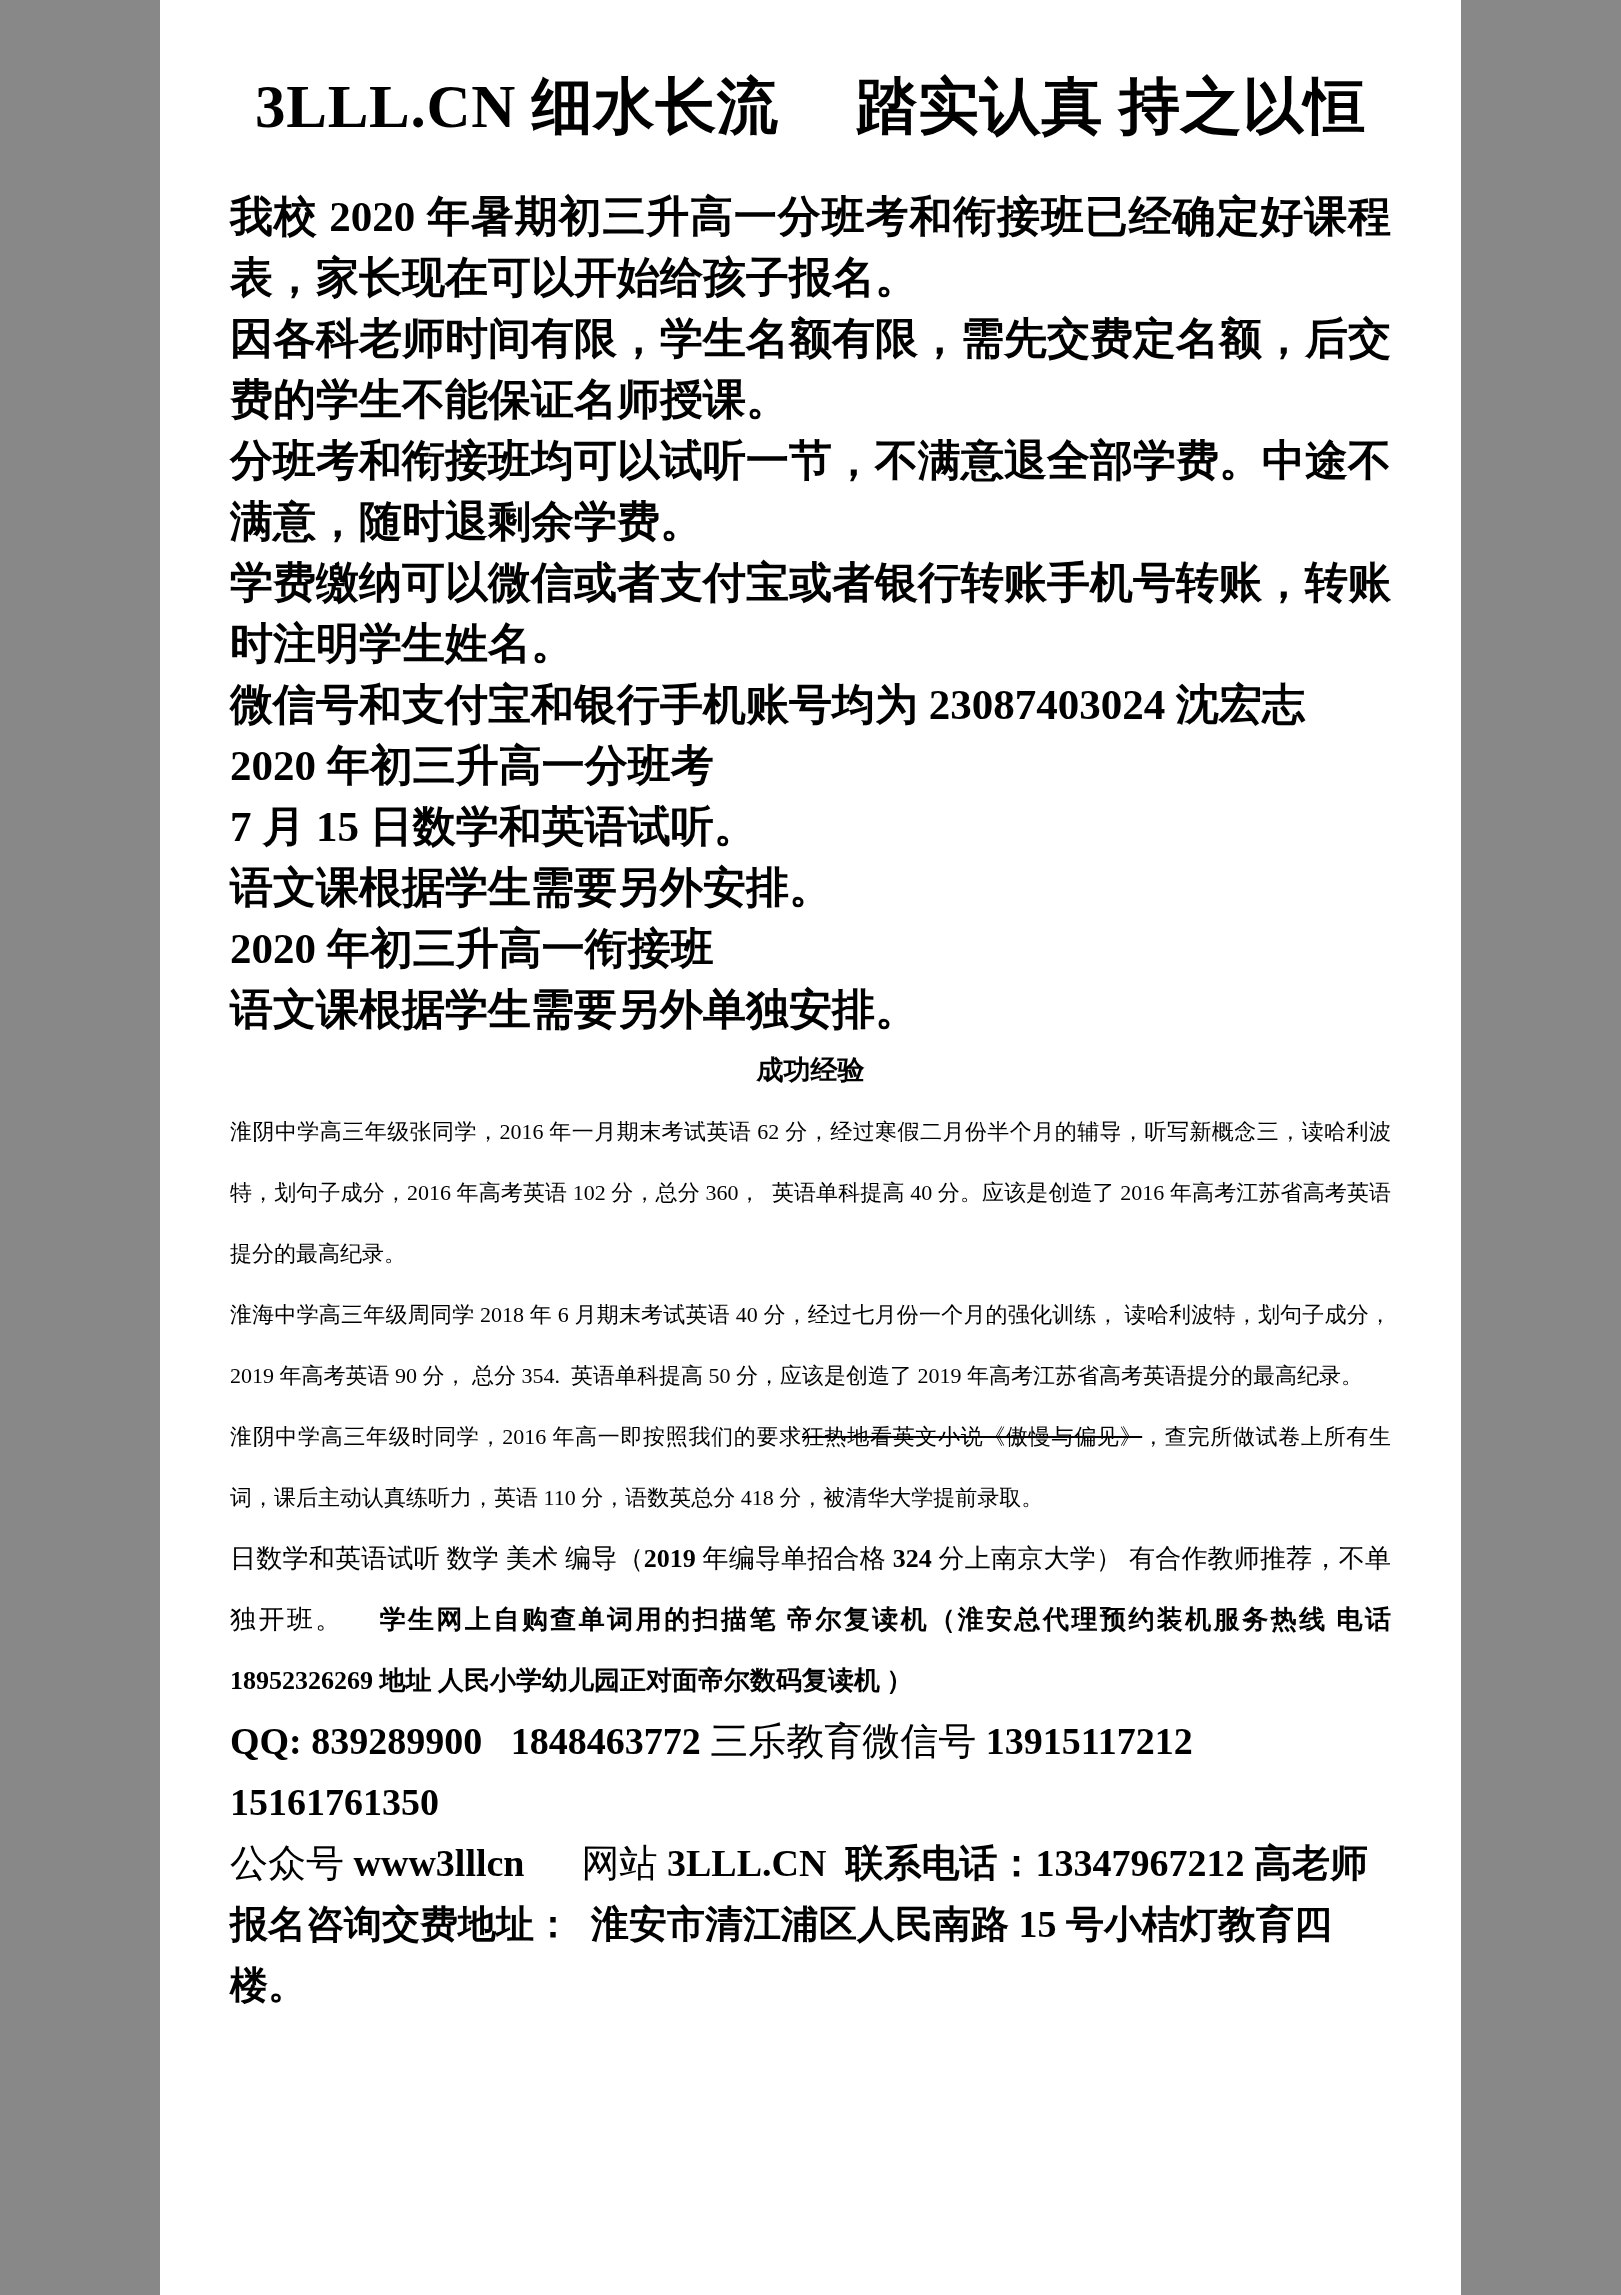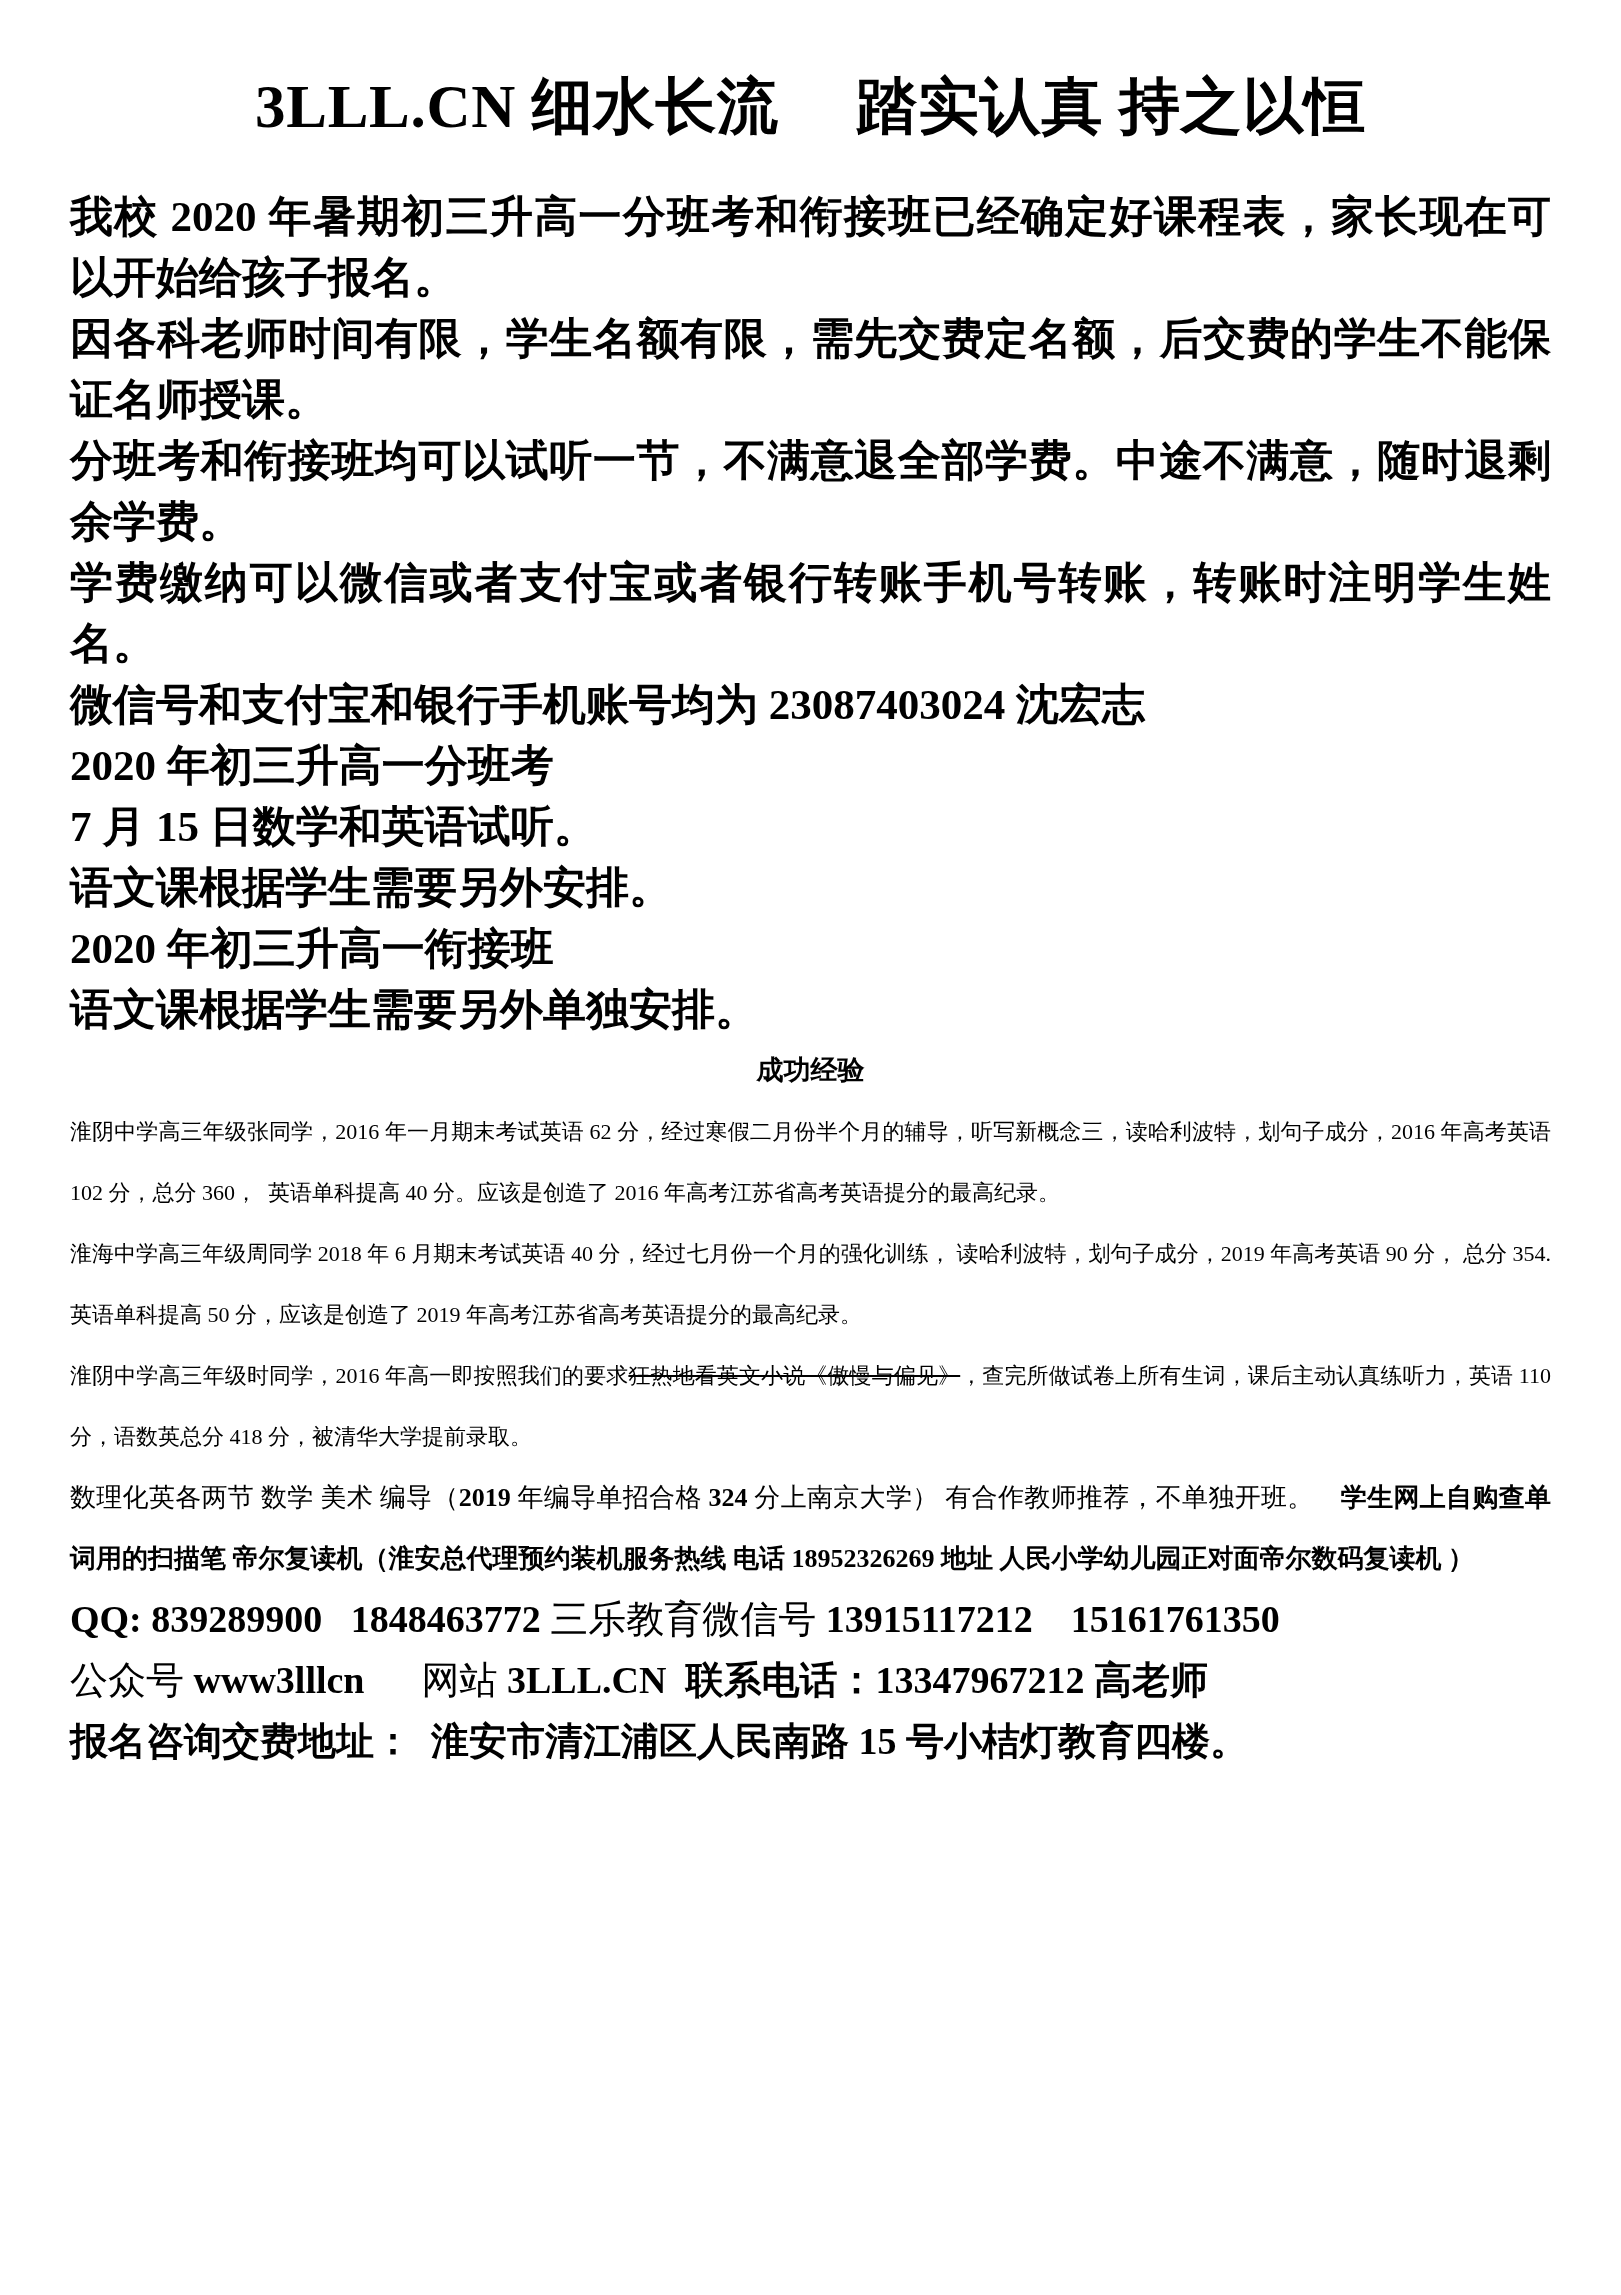--- a/index.html
+++ b/index.html
@@ -1,18 +1,18 @@
 <!DOCTYPE html>
 <html lang="zh" style="font-size:11.6px"><head>
 <meta charset="utf-8">
 <style>
   html, body { margin: 0; padding: 0; background: #888; }
   .page {
     position: relative;
-    width: 1621px;
+    width: 1301px;
     height: 2295px;
     margin: 0 auto;
     background: #ffffff;
     color: #000000;
     box-sizing: border-box;
     padding: 0 70px;
     overflow: hidden;
     font-family: "Liberation Serif", "DejaVu Serif", serif;
   }
   .doc-title {
@@ -85,21 +85,21 @@
 
   <p class="heading-center">2020 年初三升高一衔接班</p>
   <p class="body">语文课根据学生需要另外单独安排。</p>
 
   <p class="small-heading">成功经验</p>
 
   <p class="small">淮阴中学高三年级张同学，2016 年一月期末考试英语 62 分，经过寒假二月份半个月的辅导，听写新概念三，读哈利波特，划句子成分，2016 年高考英语 102 分，总分 360，  英语单科提高 40 分。应该是创造了 2016 年高考江苏省高考英语提分的最高纪录。</p>
   <p class="small">淮海中学高三年级周同学 2018 年 6 月期末考试英语 40 分，经过七月份一个月的强化训练， 读哈利波特，划句子成分，2019 年高考英语 90 分， 总分 354.  英语单科提高 50 分，应该是创造了 2019 年高考江苏省高考英语提分的最高纪录。</p>
   <p class="small"><span>淮阴中学高三年级时同学，2016 年高一即按照我们的要求</span><span class="strike">狂热地看英文小说《傲慢与偏见》</span><span>，查完所做试卷上所有生词，课后主动认真练听力，英语 110 分，语数英总分 418 分，被清华大学提前录取。</span></p>
 
-  <p class="courses"><span>数理化英各两节 数学 美术 编导（</span><span class="bold">2019</span><span> 年编导单招合格 </span><span class="bold">324</span><span> 分上南京大学） 有合作教师推荐，不单独开班。    </span><span class="bold">学生网上自购查单词用的扫描笔 帝尔复读机（淮安总代理预约装机服务热线 电话 18952326269 地址 人民小学幼儿园正对面帝尔数码复读机 ）</span></p>
+  <p class="courses"><span>日数学和英语试听 数学 美术 编导（</span><span class="bold">2019</span><span> 年编导单招合格 </span><span class="bold">324</span><span> 分上南京大学） 有合作教师推荐，不单独开班。    </span><span class="bold">学生网上自购查单词用的扫描笔 帝尔复读机（淮安总代理预约装机服务热线 电话 18952326269 地址 人民小学幼儿园正对面帝尔数码复读机 ）</span></p>
 
   <p class="contact"><span>QQ: 839289900   1848463772 </span><span class="regular">三乐教育微信号 </span><span>13915117212    15161761350</span></p>
 
   <p class="contact"><span class="regular">公众号 </span><span>www3lllcn</span><span class="regular">      网站 </span><span>3LLL.CN</span><span>  联系电话：13347967212 高老师</span></p>
 
   <p class="contact">报名咨询交费地址：  淮安市清江浦区人民南路 15 号小桔灯教育四楼。</p>
 
 </div>
 
 

